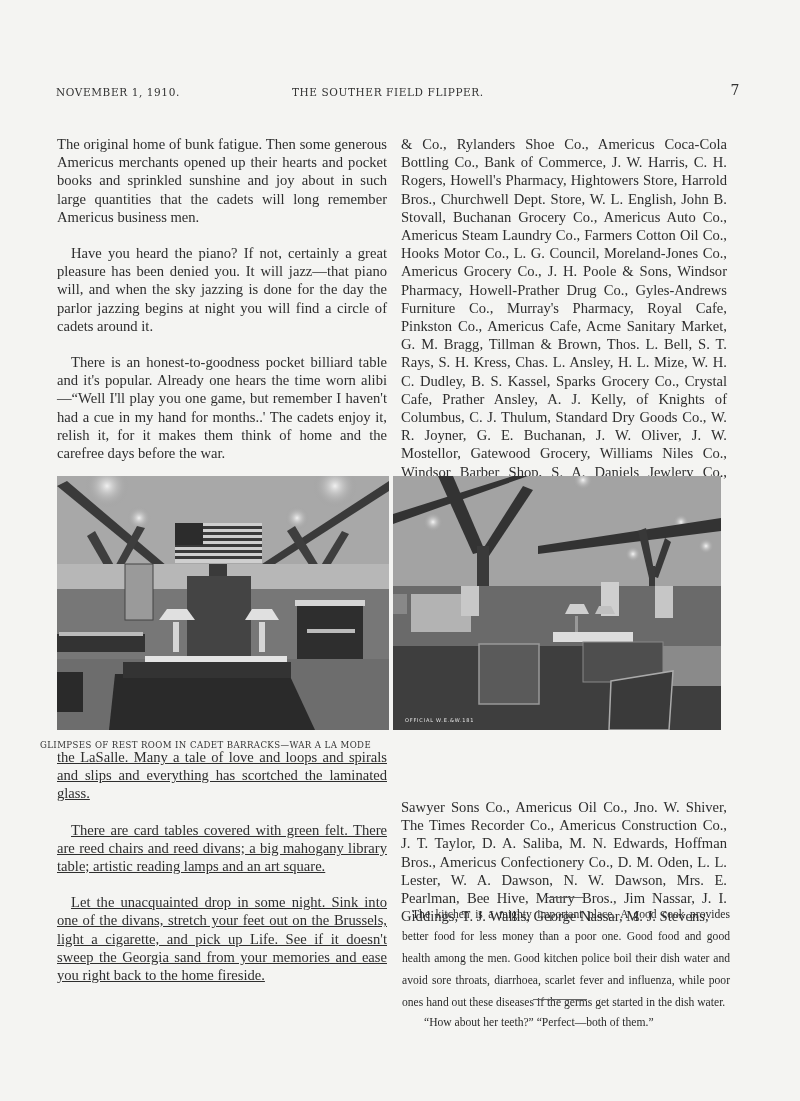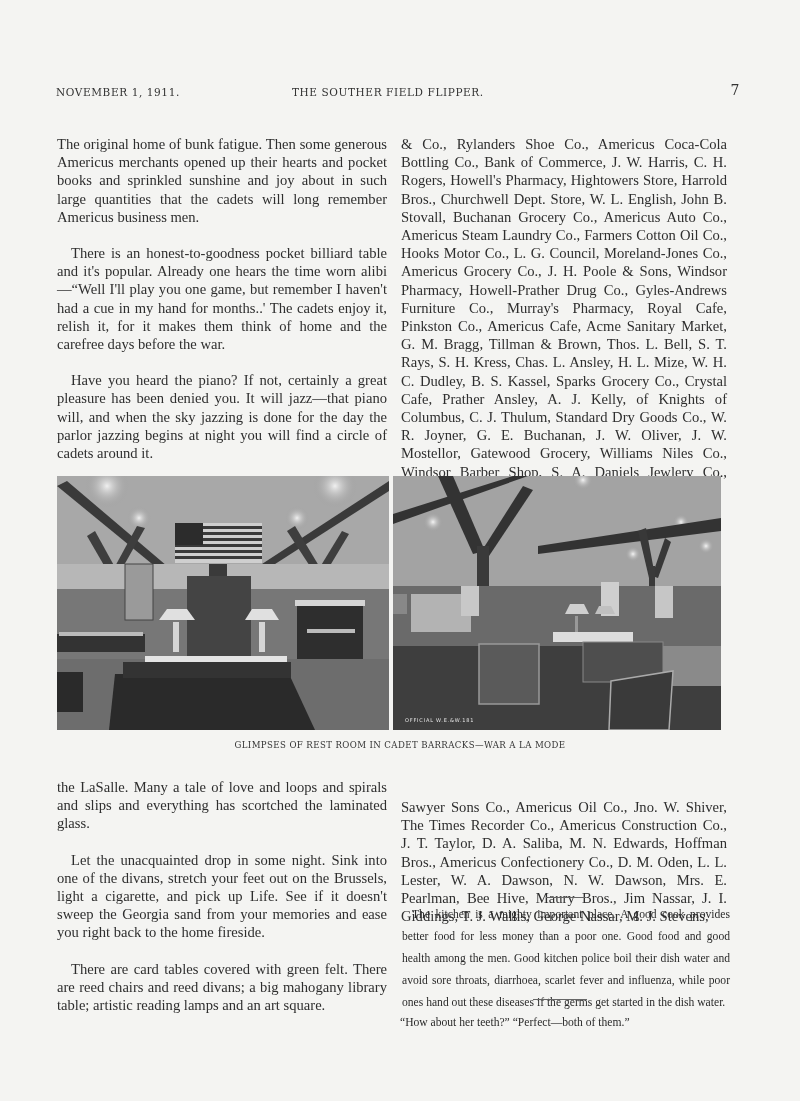--- a/index.html
+++ b/index.html
@@ -26,61 +26,61 @@
     line-height: 18.2px;
     text-align: justify;
     color: #2e2e2e;
   }
   .col p { margin: 18px 0 8px 0; text-indent: 14px; }
   .col p.noindent { text-indent: 0; }
   .col p.cont { text-indent: 0; }
 
   #col-top-left { left: 57px; top: 117px; width: 330px; }
   #col-top-right { left: 401px; top: 117px; width: 326px; }
-  #col-bot-left { left: 57px; top: 760px; width: 330px; }
+  #col-bot-left { left: 57px; top: 730px; width: 330px; text-decoration: underline; }
   #col-bot-right { left: 401px; top: 780px; width: 326px; }
 
   .photo {
     position: absolute; top: 476px; height: 254px;
     background: #3a3a3a; overflow: hidden;
   }
   #photo-left { left: 57px; width: 332px; }
   #photo-right { left: 393px; width: 328px; }
 
   .caption {
     position: absolute; top: 740px; left: 40px; width: 720px;
-    text-align: center; font-size: 8.6px; letter-spacing: 0.4px;
+    font-size: 8.6px; letter-spacing: 0.4px;
     font-family: "DejaVu Serif", serif; color: #333;
   }
 
   .rule {
     position: absolute; height: 1px; background: #666;
   }
   .box-text {
     position: absolute; left: 402px; width: 328px;
     font-family: "Liberation Serif", serif;
     font-size: 11.6px; line-height: 22px;
     color: #2a2a2a; text-align: justify;
   }
   #kitchen { top: 904px; text-indent: 10px; }
-  #teeth { top: 1012px; left: 400px; width: 320px; }
+  #teeth { top: 1012px; left: 424px; width: 320px; }
 </style>
 </head>
 <body>
 
 <div class="header">
-  <span class="date">NOVEMBER 1, 1911.</span>
+  <span class="date">NOVEMBER 1, 1910.</span>
   <span class="title">THE SOUTHER FIELD FLIPPER.</span>
   <span class="pageno">7</span>
 </div>
 
 <div class="col" id="col-top-left">
   <p class="noindent">The original home of bunk fatigue. Then some generous Americus merchants opened up their hearts and pocket books and sprinkled sunshine and joy about in such large quantities that the cadets will long remember Americus business men.</p>
+  <p>Have you heard the piano? If not, certainly a great pleasure has been denied you. It will jazz—that piano will, and when the sky jazzing is done for the day the parlor jazzing begins at night you will find a circle of cadets around it.</p>
   <p>There is an honest-to-goodness pocket billiard table and it's popular. Already one hears the time worn alibi—“Well I'll play you one game, but remember I haven't had a cue in my hand for months..' The cadets enjoy it, relish it, for it makes them think of home and the carefree days before the war.</p>
-  <p>Have you heard the piano? If not, certainly a great pleasure has been denied you. It will jazz—that piano will, and when the sky jazzing is done for the day the parlor jazzing begins at night you will find a circle of cadets around it.</p>
 </div>
 
 <div class="col" id="col-top-right">
   <p class="cont">&amp; Co., Rylanders Shoe Co., Americus Coca-Cola Bottling Co., Bank of Commerce, J. W. Harris, C. H. Rogers, Howell's Pharmacy, Hightowers Store, Harrold Bros., Churchwell Dept. Store, W. L. English, John B. Stovall, Buchanan Grocery Co., Americus Auto Co., Americus Steam Laundry Co., Farmers Cotton Oil Co., Hooks Motor Co., L. G. Council, Moreland-Jones Co., Americus Grocery Co., J. H. Poole &amp; Sons, Windsor Pharmacy, Howell-Prather Drug Co., Gyles-Andrews Furniture Co., Murray's Pharmacy, Royal Cafe, Pinkston Co., Americus Cafe, Acme Sanitary Market, G. M. Bragg, Tillman &amp; Brown, Thos. L. Bell, S. T. Rays, S. H. Kress, Chas. L. Ansley, H. L. Mize, W. H. C. Dudley, B. S. Kassel, Sparks Grocery Co., Crystal Cafe, Prather Ansley, A. J. Kelly, of Knights of Columbus, C. J. Thulum, Standard Dry Goods Co., W. R. Joyner, G. E. Buchanan, J. W. Oliver, J. W. Mostellor, Gatewood Grocery, Williams Niles Co., Windsor Barber Shop, S. A. Daniels Jewlery Co., Americus Bakery Co., Allison Furniture Co., W. H.</p>
 </div>
 
 <div class="photo" id="photo-left" aria-label="Rest room with American flag, billiard table, lamps and piano">
   <svg width="332" height="254" viewBox="0 0 332 254">
     <defs>
       <radialGradient id="glowL" cx="50%" cy="50%" r="50%">
@@ -190,22 +190,22 @@
     <rect x="190" y="166" width="80" height="40" fill="#4e4e4e" stroke="#888"></rect>
     <polygon points="218,205 280,195 276,254 216,254" fill="#3a3a3a" stroke="#aaa" stroke-width="1.5"></polygon>
     <text x="12" y="246" fill="#e6e6e6" font-size="5" font-family="DejaVu Sans, sans-serif" letter-spacing="0.8">OFFICIAL W.E.&amp;W.181</text>
   </svg>
 </div>
 
 <div class="caption">GLIMPSES OF REST ROOM IN CADET BARRACKS—WAR A LA MODE</div>
 
 <div class="col" id="col-bot-left">
   <p class="cont">the LaSalle. Many a tale of love and loops and spirals and slips and everything has scortched the laminated glass.</p>
+  <p>There are card tables covered with green felt. There are reed chairs and reed divans; a big mahogany library table; artistic reading lamps and an art square.</p>
   <p>Let the unacquainted drop in some night. Sink into one of the divans, stretch your feet out on the Brussels, light a cigarette, and pick up Life. See if it doesn't sweep the Georgia sand from your memories and ease you right back to the home fireside.</p>
-  <p>There are card tables covered with green felt. There are reed chairs and reed divans; a big mahogany library table; artistic reading lamps and an art square.</p>
 </div>
 
 <div class="col" id="col-bot-right">
   <p class="cont">Sawyer Sons Co., Americus Oil Co., Jno. W. Shiver, The Times Recorder Co., Americus Construction Co., J. T. Taylor, D. A. Saliba, M. N. Edwards, Hoffman Bros., Americus Confectionery Co., D. M. Oden, L. L. Lester, W. A. Dawson, N. W. Dawson, Mrs. E. Pearlman, Bee Hive, Maury Bros., Jim Nassar, J. I. Giddings, T. J. Wallis, George Nassar, M. J. Stevens,</p>
 </div>
 
 <div class="rule" style="left:546px; top:897px; width:40px;"></div>
 <div class="box-text" id="kitchen">The kitchen is a mighty important place. A good cook provides better food for less money than a poor one. Good food and good health among the men. Good kitchen police boil their dish water and avoid sore throats, diarrhoea, scarlet fever and influenza, while poor ones hand out these diseases if the germs get started in the dish water.</div>
 <div class="rule" style="left:533px; top:999px; width:54px;"></div>
 <div class="box-text" id="teeth">“How about her teeth?” “Perfect—both of them.”</div>

